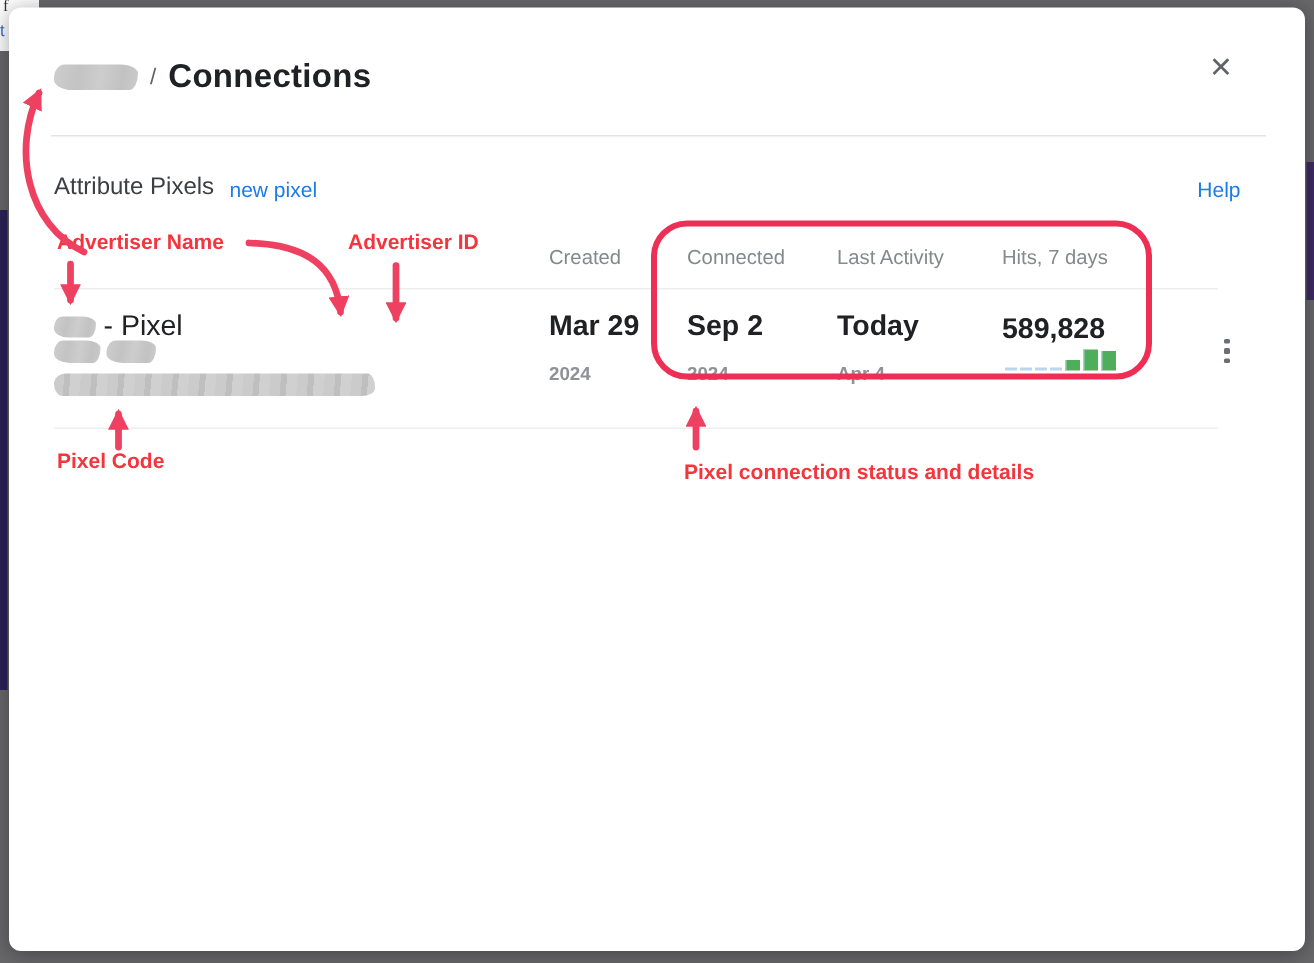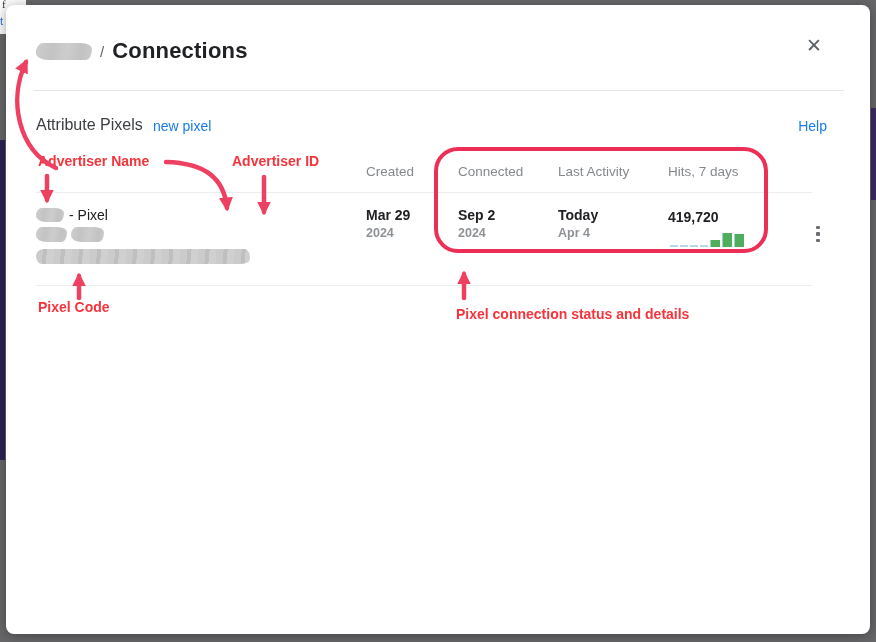--- a/index.html
+++ b/index.html
@@ -42,22 +42,22 @@
   .link{color:var(--link-blue);font-size:14px;cursor:pointer;}
   .new-pixel{left:153px;top:118px;}
   .help-links{left:0;top:118px;width:827px;display:flex;justify-content:flex-end;gap:22px;}
 
   .col-header{font-size:13.5px;color:#85898e;top:164px;}
   .ch-created{left:366px;}
   .ch-connected{left:458px;}
   .ch-last{left:558px;}
   .ch-hits{left:668px;}
 
-  .cell-primary{font-size:14px;color:#202124;}
-  .cell-secondary{font-size:12.5px;color:#8e9296;margin-top:3px;}
+  .cell-primary{font-size:19px;color:#202124;}
+  .cell-secondary{font-size:12.5px;color:#8e9296;margin-top:13px;}
   .row-name{left:36px;top:207px;display:flex;align-items:center;gap:5px;}
   .n-scribble{width:28px;height:14px;}
   .row-desc{left:36px;top:227px;display:flex;align-items:center;gap:4px;font-size:13px;color:#9aa0a6;}
   .d-scribble1{width:31px;height:15px;}
   .d-scribble2{width:33px;height:15px;}
   .code-scribble{left:36px;top:249px;width:214px;height:15px;border-radius:8px 5px 9px 6px/7px 9px 5px 8px;
     background:repeating-linear-gradient(95deg,#cbcbcb 0 7px,#bfbfbf 7px 11px,#d0d0d0 11px 18px);}
 
   .cell{top:207px;font-weight:bold;}
   .c-created{left:366px;}
@@ -130,21 +130,21 @@
 </div>
 <div class="abs cell c-connected">
   <div class="cell-primary">Sep 2</div>
   <div class="cell-secondary">2024</div>
 </div>
 <div class="abs cell c-last">
   <div class="cell-primary">Today</div>
   <div class="cell-secondary">Apr 4</div>
 </div>
 <div class="abs cell c-hits">
-  <div class="cell-primary">419,720</div>
+  <div class="cell-primary">589,828</div>
 </div>
 <div class="abs spark">
     <span class="dash"></span>
     <span class="dash"></span>
     <span class="dash"></span>
     <span class="dash"></span>
     <span class="bar" style="height: 7px;"></span>
     <span class="bar" style="height: 14px;"></span>
     <span class="bar" style="height: 13px;"></span>
   </div>

